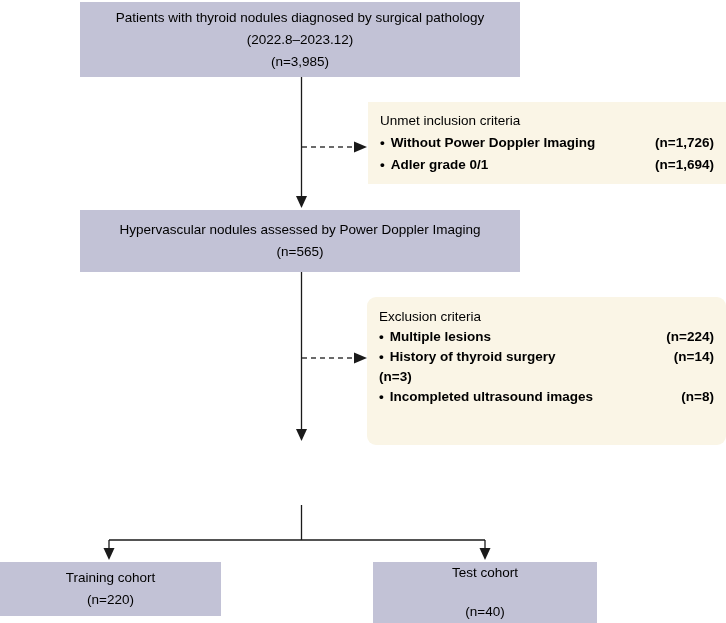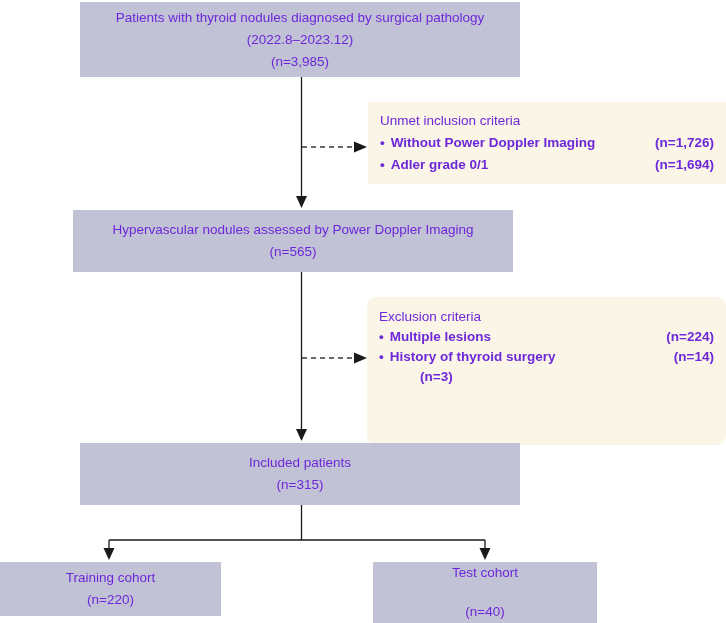--- a/index.html
+++ b/index.html
@@ -3,41 +3,41 @@
 <meta charset="utf-8">
 <style>
   html, body { margin: 0; padding: 0; background: #ffffff; }
   .stage {
     position: relative;
     width: 726px;
     height: 623px;
     overflow: hidden;
     background: #ffffff;
     font-family: "Liberation Sans", sans-serif;
-    color: #6d28d9;
+    color: #000000;
   }
   .connectors {
     position: absolute;
     left: 0; top: 0;
     width: 726px; height: 623px;
     pointer-events: none;
   }
   .flow-box {
     position: absolute;
     background: #c2c2d6;
     display: flex;
     flex-direction: column;
     align-items: center;
     justify-content: center;
     text-align: center;
     font-size: 13.5px;
     line-height: 22px;
   }
   .box-top      { left: 80px;  top: 2px;   width: 440px; height: 75px; }
-  .box-hyper    { left: 73px;  top: 210px; width: 440px; height: 62px; }
+  .box-hyper    { left: 80px;  top: 210px; width: 440px; height: 62px; }
   .box-included { left: 80px;  top: 443px; width: 440px; height: 62px; }
   .box-training { left: 0px;   top: 562px; width: 221px; height: 54px; }
   .box-test     { left: 373px; top: 562px; width: 224px; height: 61px; justify-content: space-between; }
   .criteria-box {
     position: absolute;
     background: #faf5e6;
     font-size: 13.5px;
     box-sizing: border-box;
   }
   .criteria-unmet {
@@ -52,21 +52,21 @@
     border-radius: 9px;
   }
   .criteria-title { text-align: left; }
   .criteria-row {
     display: flex;
     justify-content: space-between;
     align-items: baseline;
     font-weight: bold;
   }
   .criteria-label { text-align: left; white-space: nowrap; }
-  .criteria-count { text-align: center; white-space: nowrap; margin-left: 41px; }
+  .criteria-count { text-align: center; white-space: nowrap; }
   .bullet { margin-right: 6px; }
 </style>
 </head>
 <body>
 
 <div class="stage">
 
   <svg class="connectors" viewBox="0 0 726 623" xmlns="http://www.w3.org/2000/svg">
 
     <line x1="301.5" y1="77" x2="301.5" y2="197" stroke="#1a1a1a" stroke-width="1.3"></line>
@@ -118,26 +118,26 @@
       <span class="criteria-label"><span class="bullet">•</span><span>Multiple lesions</span></span>
       <span class="criteria-count">(n=224)</span>
     </div>
     <div class="criteria-row">
       <span class="criteria-label"><span class="bullet">•</span><span>History of thyroid surgery</span></span>
       <span class="criteria-count">(n=14)</span>
     </div>
     <div class="criteria-row">
       <span class="criteria-count">(n=3)</span>
     </div>
+    <div class="criteria-row">
+      <span class="criteria-label"><span class="bullet">•</span><span>Incompleted ultrasound images</span></span>
+      <span class="criteria-count">(n=8)</span>
+    </div>
   </div>
 
-  <div class="flow-box box-included">
-    <div>Included patients</div>
-    <div>(n=315)</div>
-  </div>
 
   <div class="flow-box box-training">
     <div>Training cohort</div>
     <div>(n=220)</div>
   </div>
 
   <div class="flow-box box-test">
     <div>Test cohort</div>
     <div>(n=40)</div>
   </div>

